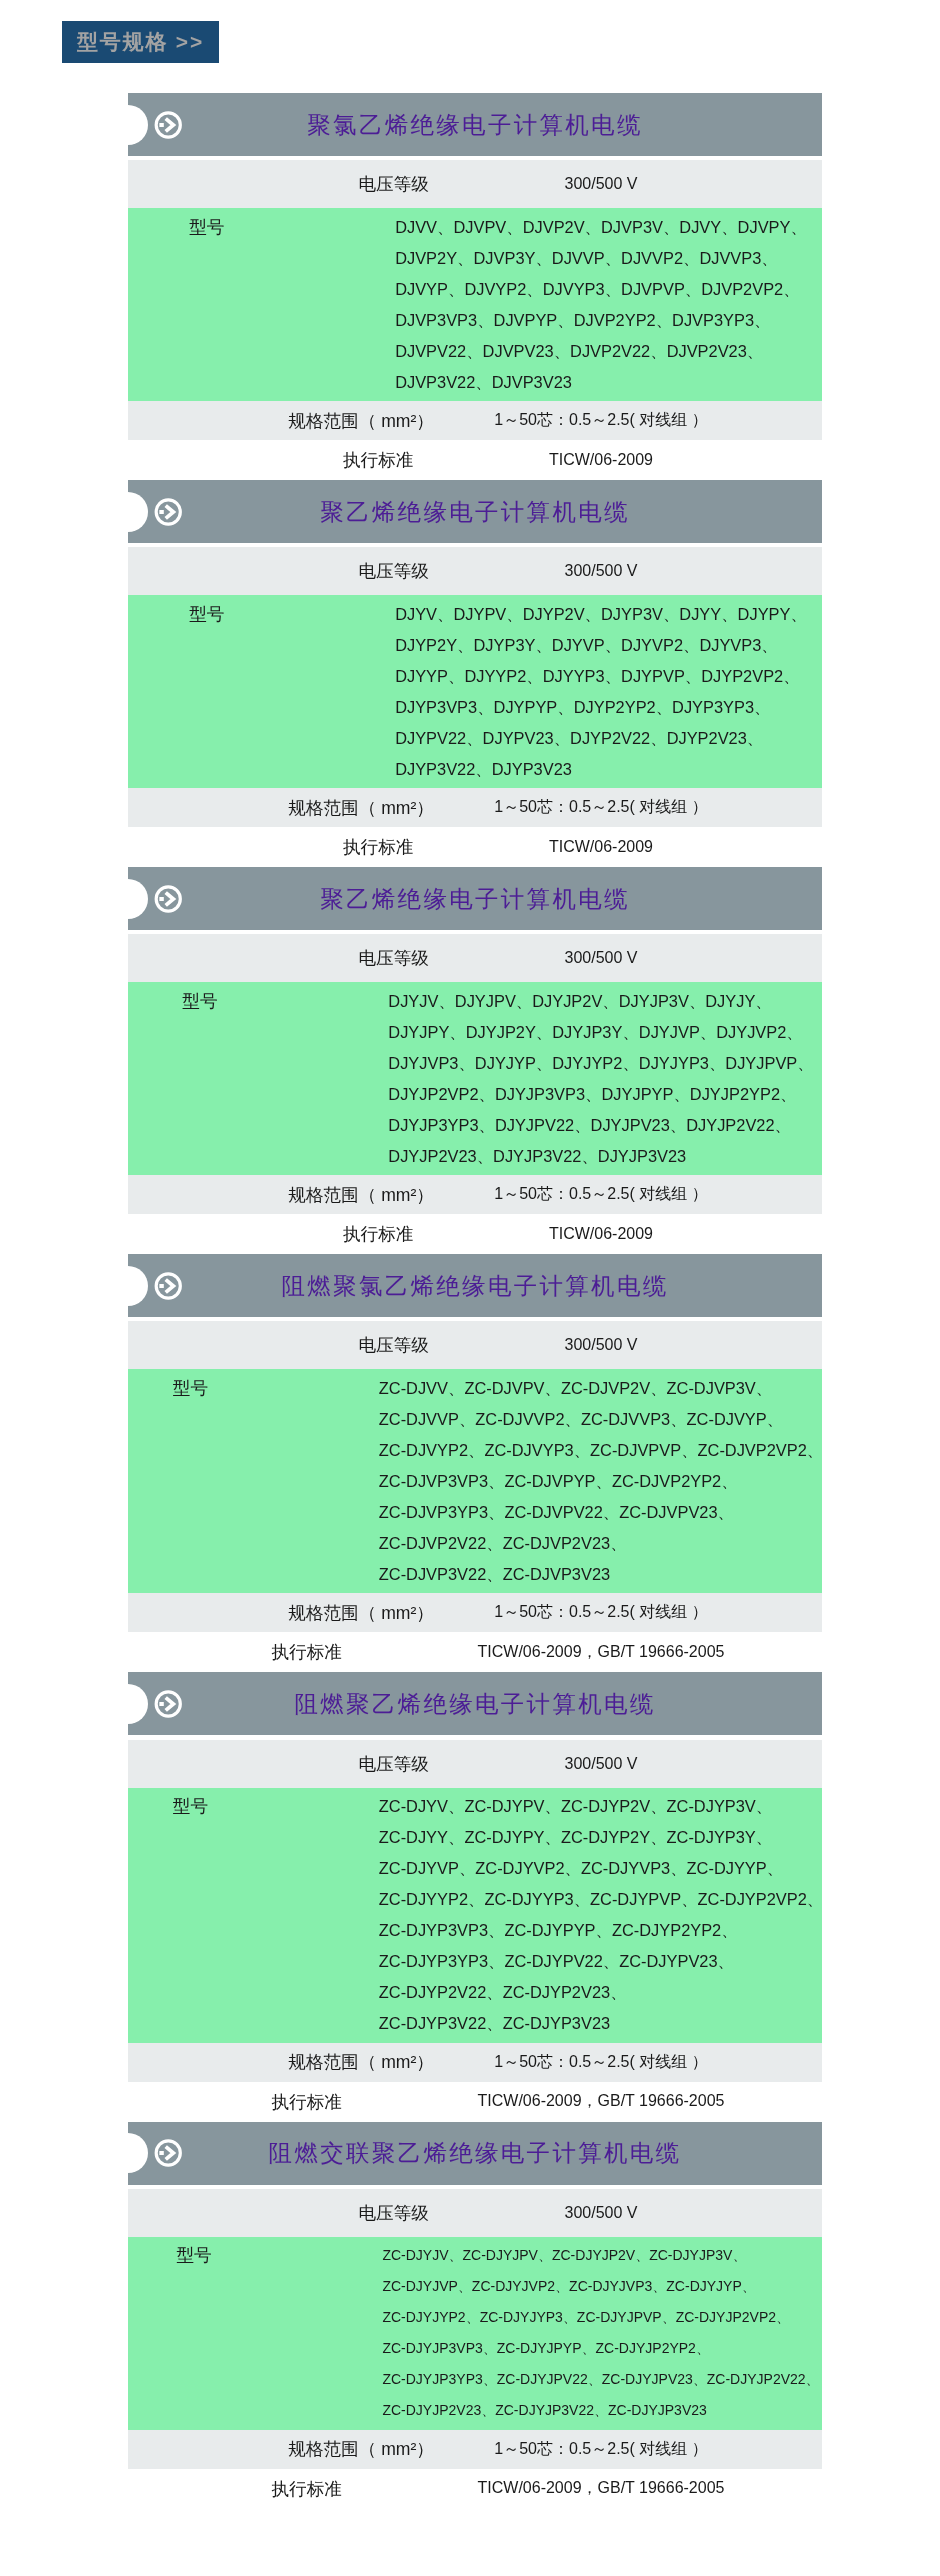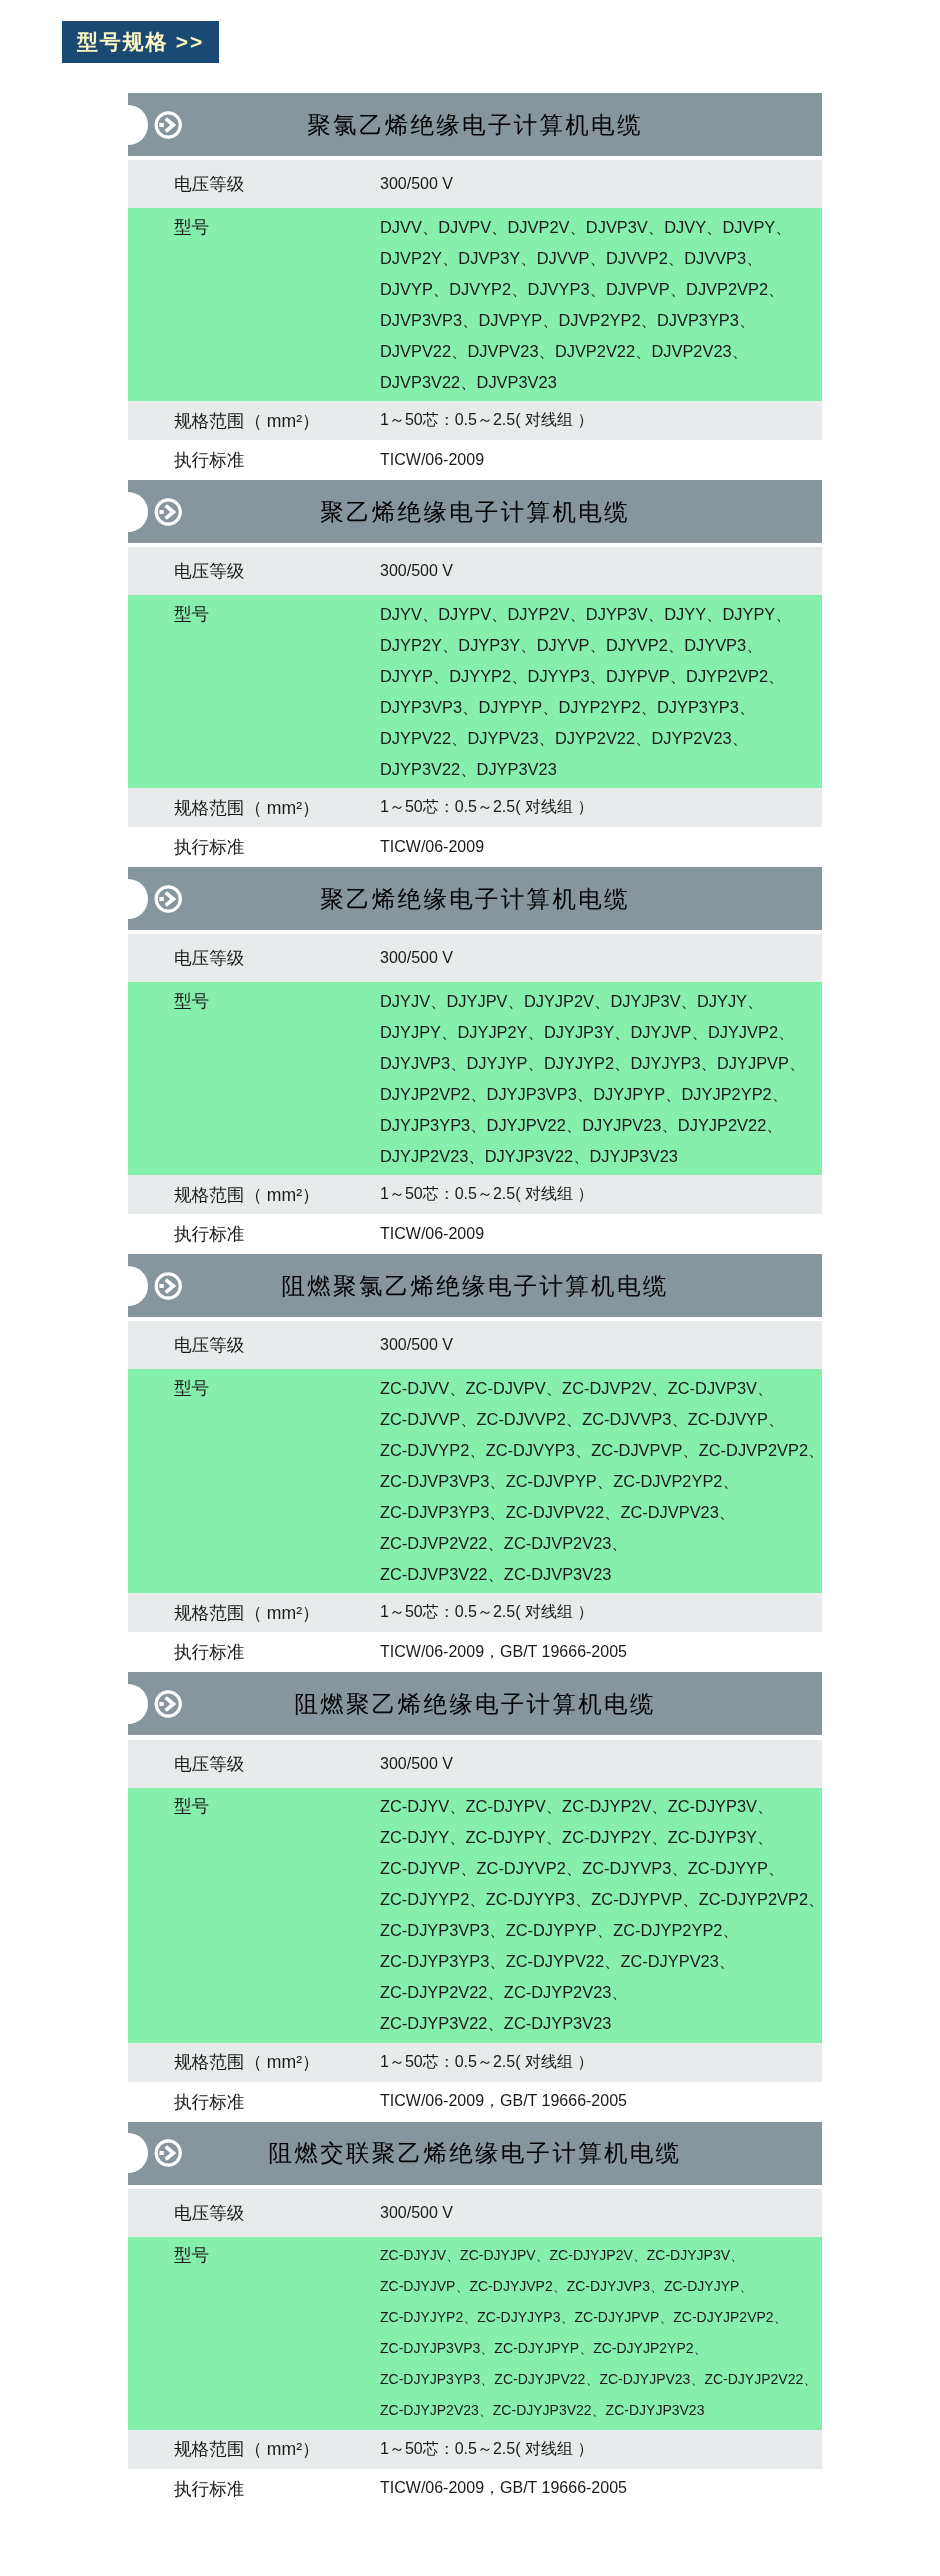--- a/index.html
+++ b/index.html
@@ -1,32 +1,32 @@
 <!DOCTYPE html>
 <html style="font-size:9.4px"><head>
 <meta charset="utf-8">
 <style>
   html,body{margin:0;padding:0;background:#ffffff;}
   body{width:941px;font-family:"Liberation Sans","DejaVu Sans",sans-serif;color:#1a1a1a;}
   .page{width:941px;min-height:2576px;box-sizing:border-box;padding-top:20.6px;background:#ffffff;}
 
-  .badge{margin-left:62px;width:157px;height:42px;background:#1a4a73;color:#fef9c3;
+  .badge{margin-left:62px;width:157px;height:42px;background:#1a4a73;color:#a3a3a3;
          font-size:21px;font-weight:bold;letter-spacing:1.8px;
          display:flex;align-items:center;justify-content:center;}
 
   .spec-table{margin:30.5px 0 0 128px;width:694px;}
 
   .section-header{position:relative;height:63px;background:#87969d;margin-bottom:4.1px;
                   display:flex;align-items:center;justify-content:center;overflow:hidden;}
-  .section-title{color:#000000;font-size:23.5px;letter-spacing:2.3px;font-weight:normal;}
+  .section-title{color:#4c1d95;font-size:23.5px;letter-spacing:2.3px;font-weight:normal;}
   .notch{position:absolute;left:-20px;top:50%;transform:translateY(-50%);
          width:40px;height:40px;border-radius:50%;background:#ffffff;}
   .hdr-icon{position:absolute;left:25px;top:50%;transform:translateY(-50%);width:30.5px;height:30.5px;}
 
-  .row{display:flex;align-items:center;padding-left:46px;box-sizing:border-box;}
+  .row{display:flex;align-items:center;padding-left:46px;box-sizing:border-box;justify-content:center;}
   .row .lbl{width:206px;flex-shrink:0;font-size:17.6px;}
   .row .val{font-size:16px;white-space:nowrap;}
 
   .row-voltage{height:48px;background:#e8ebec;}
   .row-models{background:#86efac;align-items:flex-start;padding-top:3.5px;padding-bottom:3.5px;}
   .row-models .lbl{line-height:31px;}
   .models-list{font-size:16.4px;line-height:31px;white-space:nowrap;}
   .section-small .models-list{font-size:14px;line-height:31px;}
   .row-spec{height:39px;background:#e8ebec;}
   .row-spec .lbl{width:206px;}

